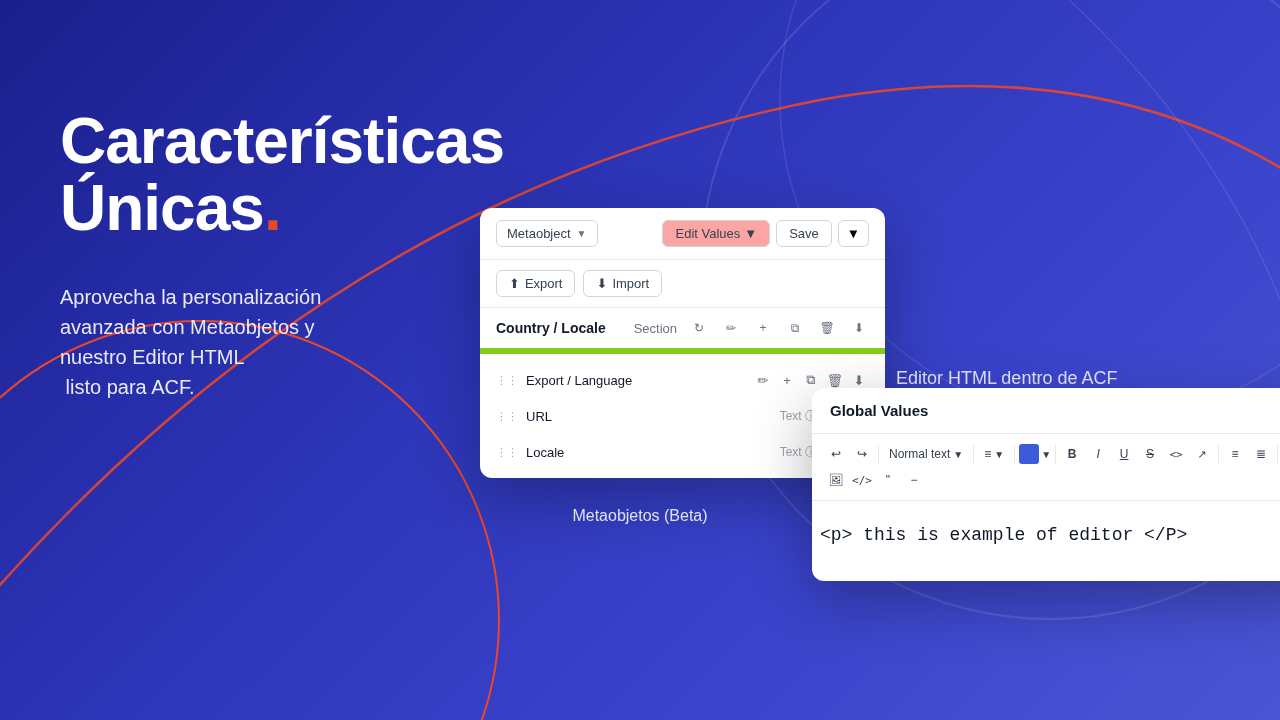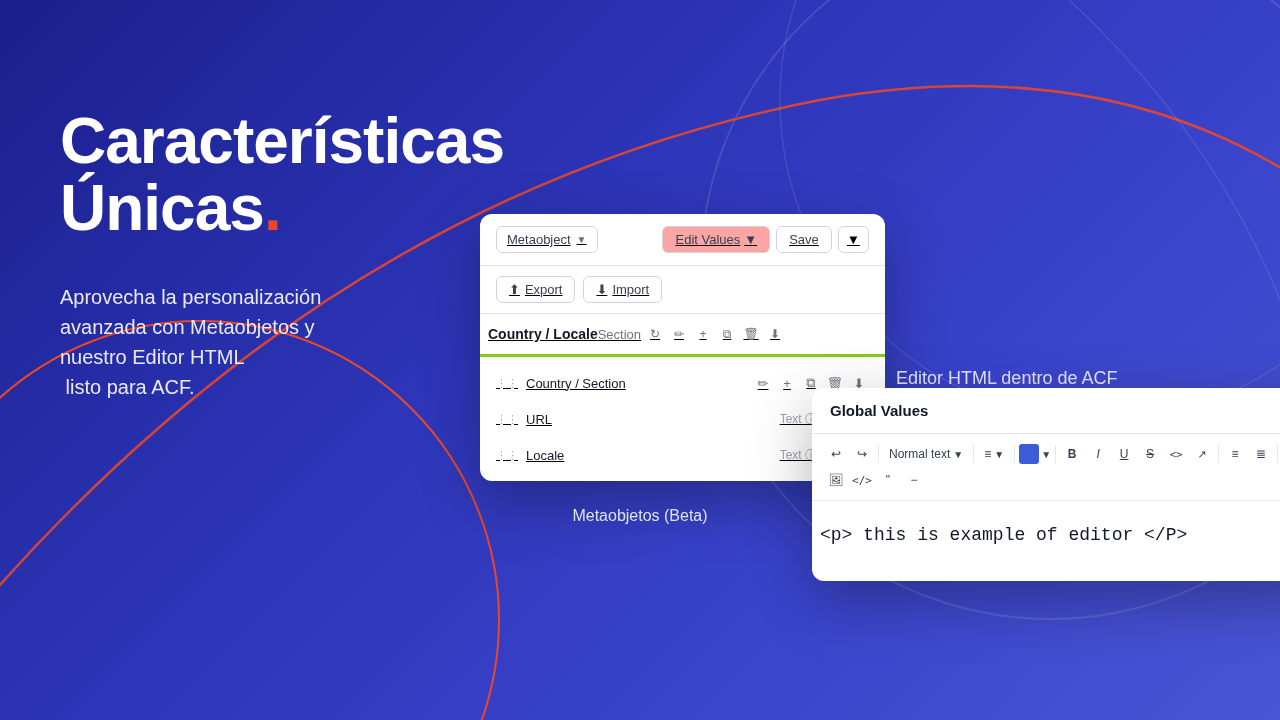--- a/index.html
+++ b/index.html
@@ -61,28 +61,27 @@
       margin-top: 40px;
       font-size: 20px;
       color: rgba(255,255,255,0.9);
       line-height: 1.5;
       font-weight: 400;
     }
 
     
     .meta-panel {
       position: absolute;
-      top: 214px;
+      top: 208px;
       left: 480px;
       width: 405px;
       background: #ffffff;
       border-radius: 12px;
       box-shadow: 0 20px 60px rgba(0,0,0,0.3);
       overflow: hidden;
-      text-decoration: underline;
     }
     .meta-panel-toolbar {
       display: flex;
       align-items: center;
       justify-content: space-between;
       padding: 12px 16px;
       border-bottom: 1px solid #e5e7eb;
     }
     .meta-select {
       display: flex;
@@ -141,32 +140,33 @@
       border-radius: 6px;
       padding: 5px 12px;
       font-size: 13px;
       color: #374151;
       background: #fff;
     }
 
     .section-header {
       display: flex;
       align-items: center;
-      padding: 10px 8px;
-      border-bottom: 3px solid #84cc16;
+      justify-content: space-between;
+      padding: 10px 16px;
+      border-bottom: 6px solid #84cc16;
     }
     .section-title {
       font-size: 14px;
       font-weight: 600;
       color: #111827;
     }
     .section-controls {
       display: flex;
       align-items: center;
-      gap: 4px;
+      gap: 12px;
       color: #6b7280;
       font-size: 13px;
     }
     .section-icon {
       width: 20px;
       height: 20px;
       display: flex;
       align-items: center;
       justify-content: center;
       font-size: 12px;
@@ -369,21 +369,21 @@
       <span class="section-icon">⧉</span>
       <span class="section-icon">🗑</span>
       <span class="section-icon">⬇</span>
     </div>
   </div>
 
   <div class="fields-list">
 
     <div class="field-row">
       <span class="field-drag">⋮⋮</span>
-      <span class="field-name">Country / Section</span>
+      <span class="field-name">Export / Language</span>
       <div class="field-actions">
         <span>✏</span>
         <span>+</span>
         <span>⧉</span>
         <span>🗑</span>
         <span>⬇</span>
       </div>
     </div>
 
     <div class="field-row">

